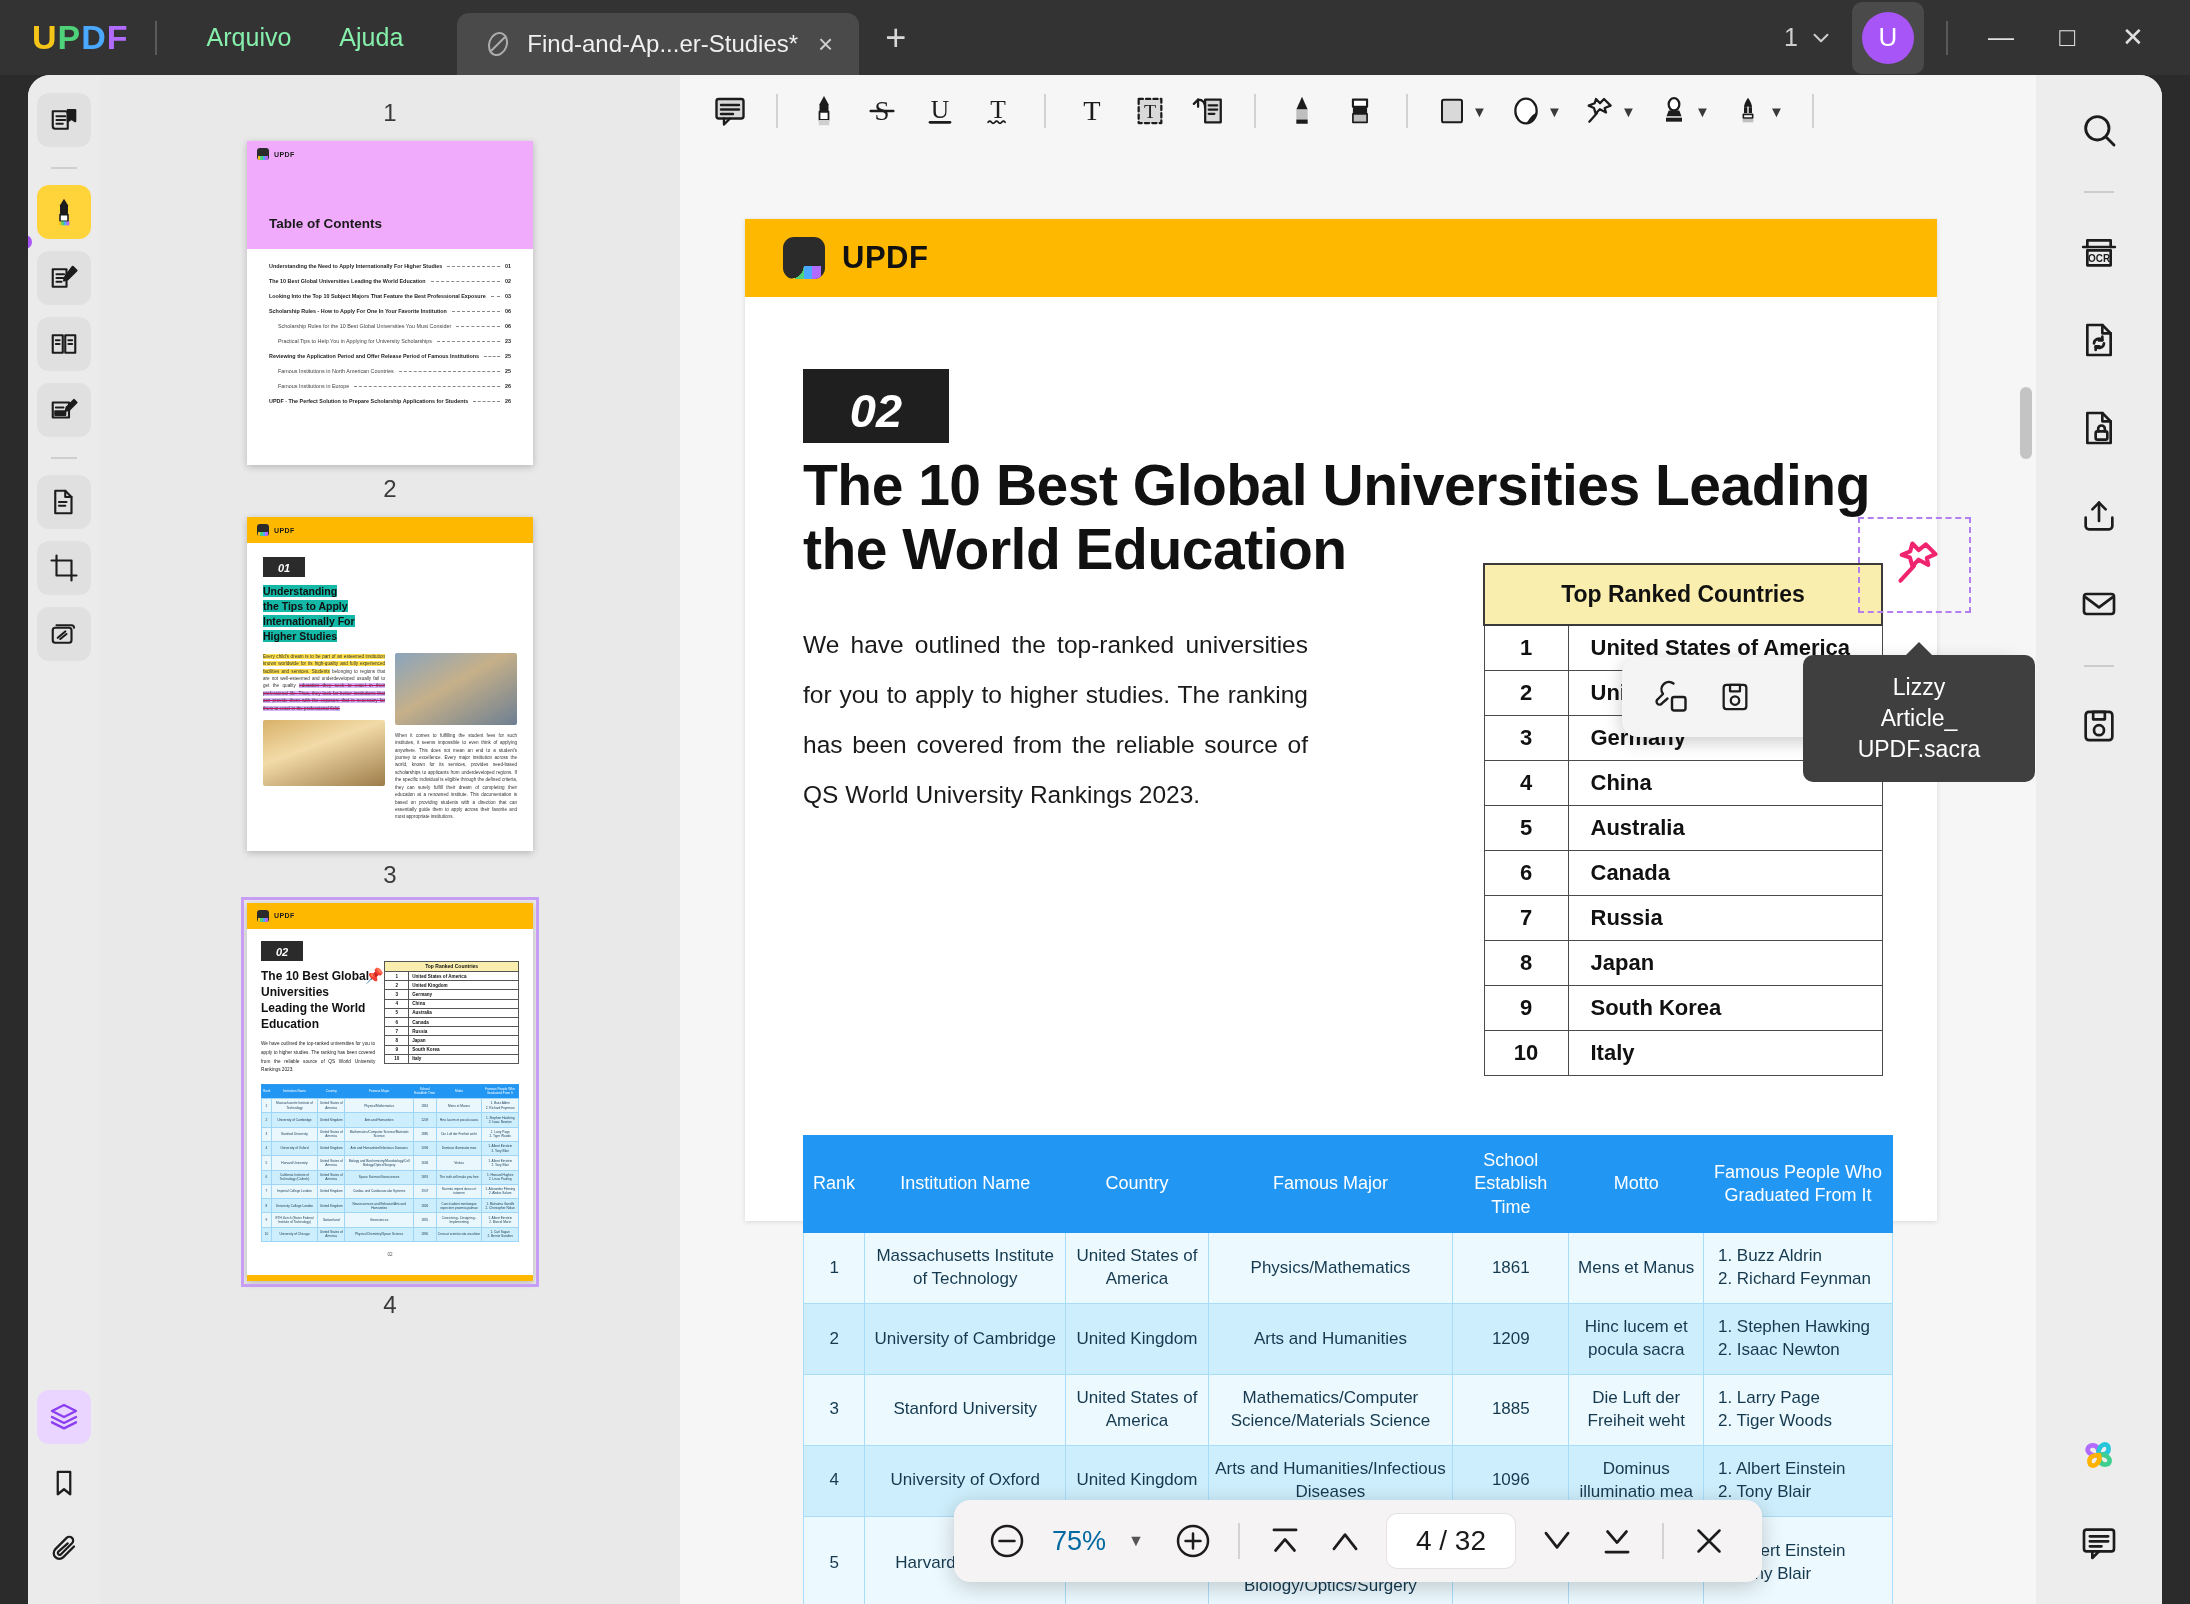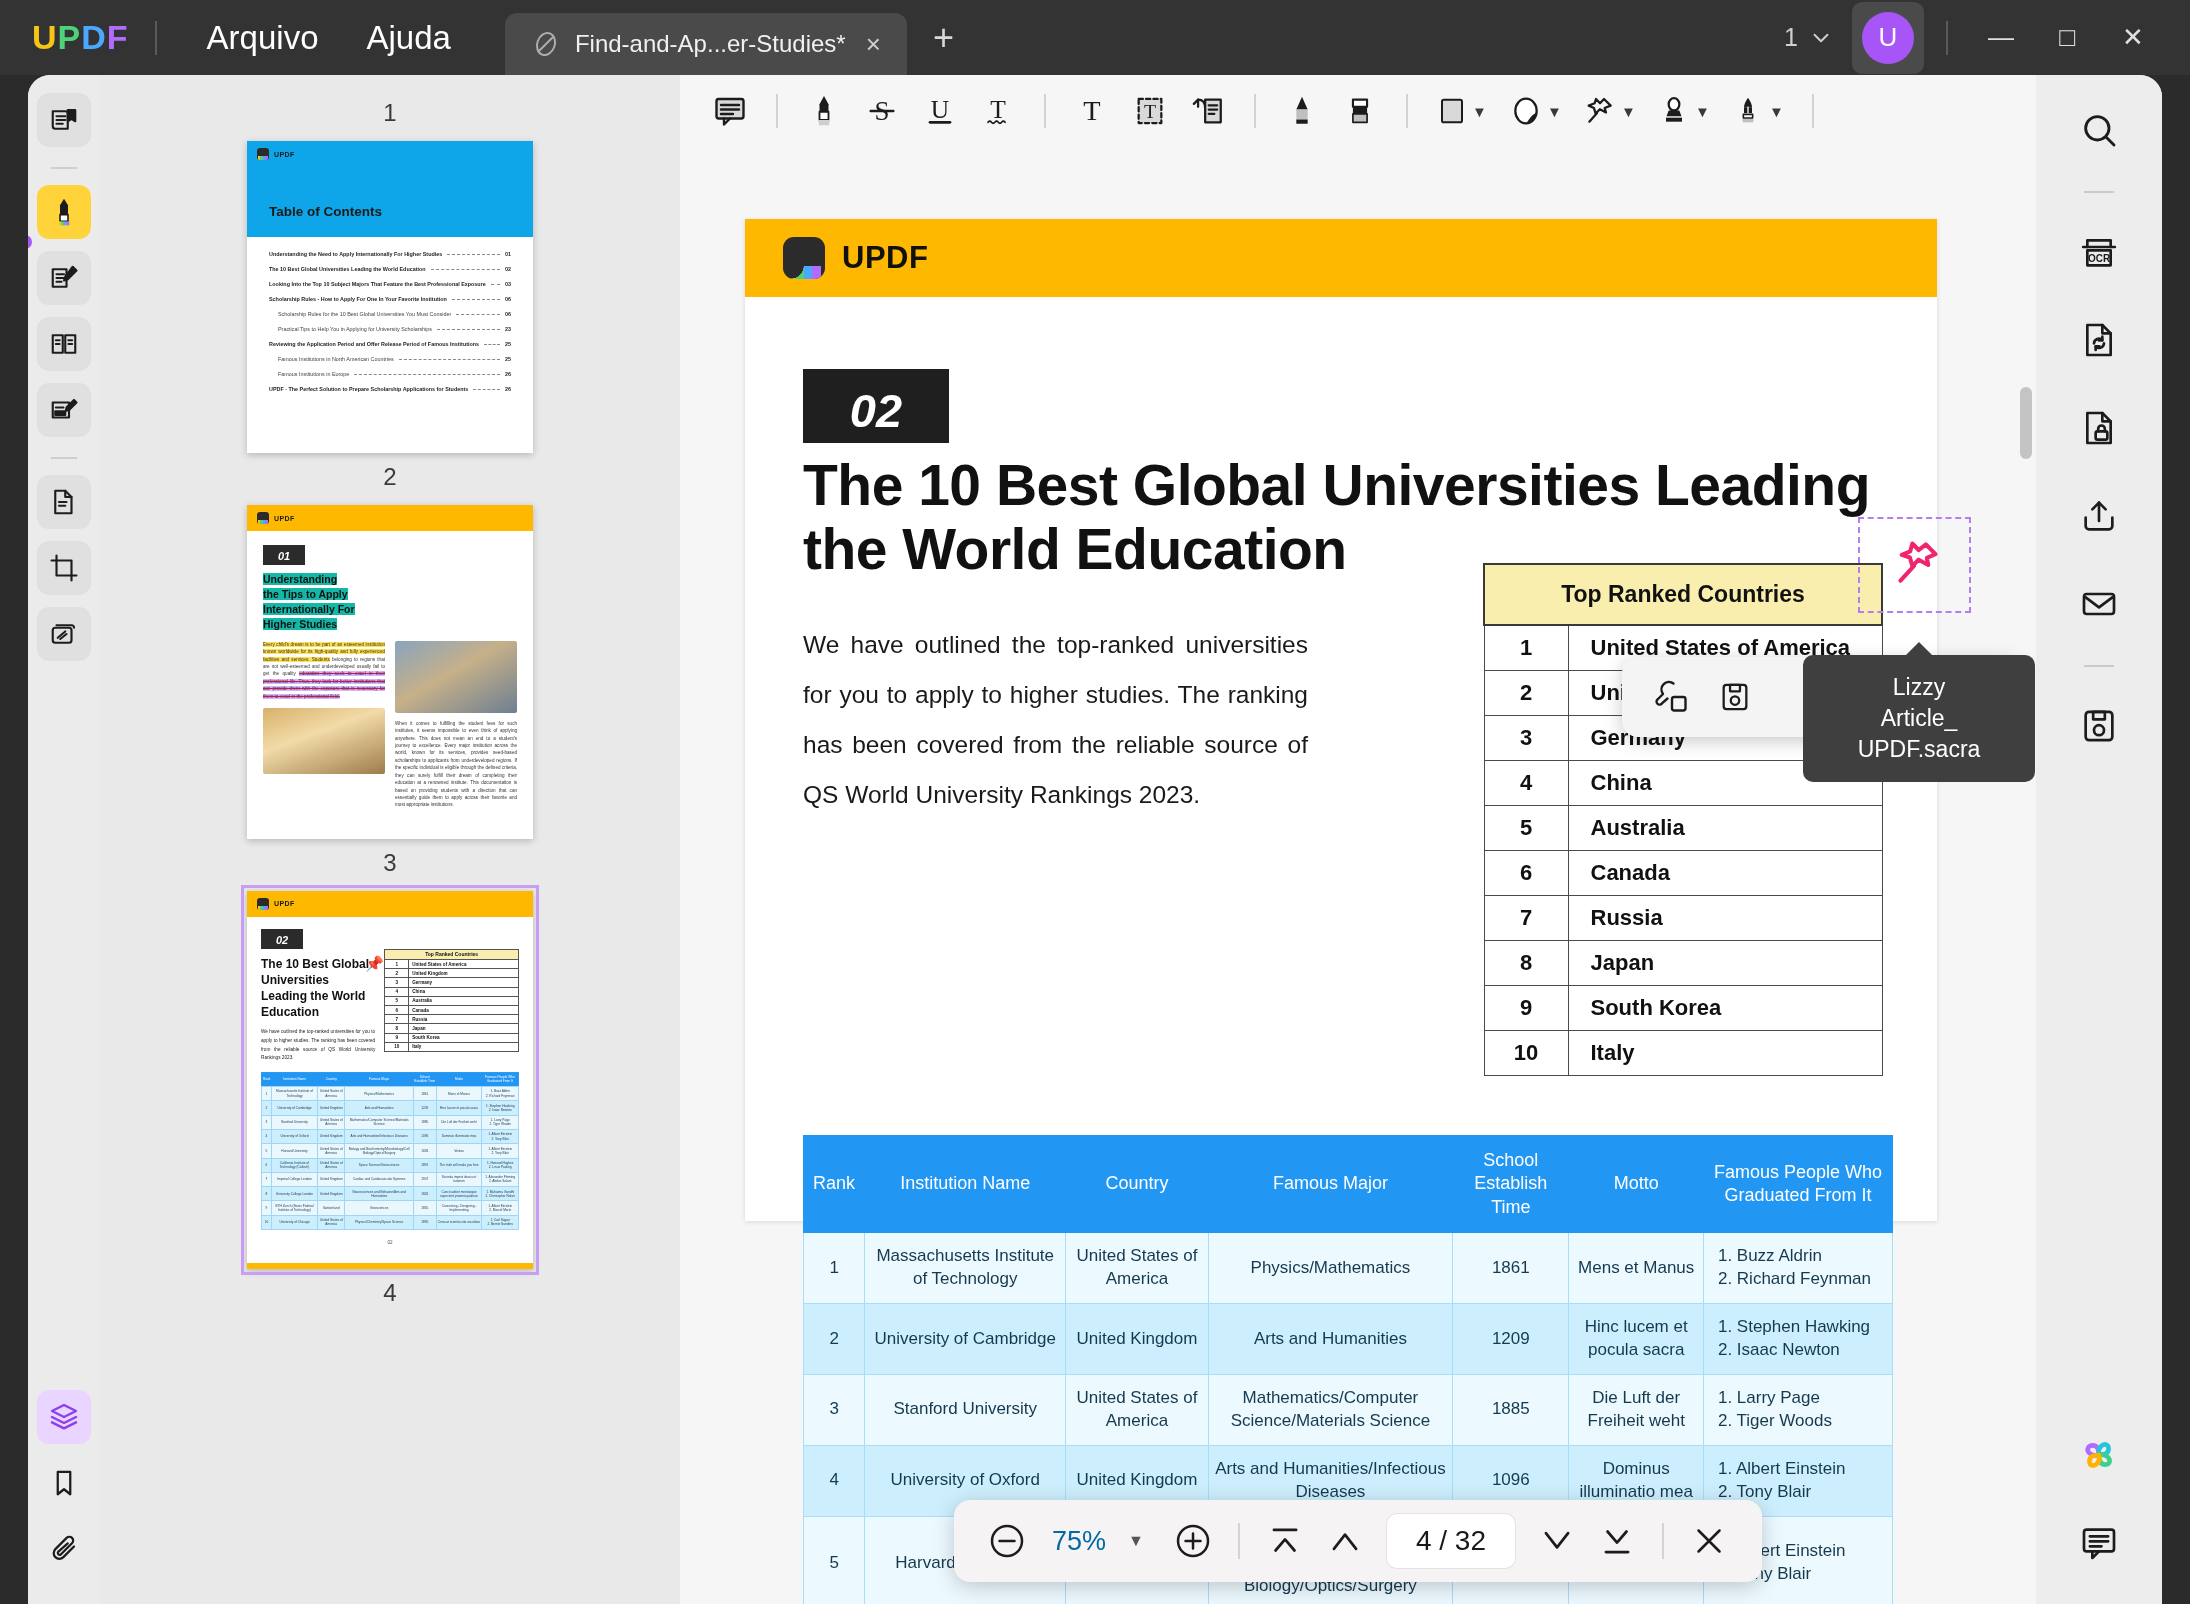--- a/index.html
+++ b/index.html
@@ -20,21 +20,21 @@
   #logo-updf {
     margin-left: 32px; font-size: 34px; font-weight: bold; letter-spacing: 1px;
     display: flex;
   }
   #logo-updf span:nth-child(1){color:#f5c518;}
   #logo-updf span:nth-child(2){color:#4fd17a;}
   #logo-updf span:nth-child(3){color:#4aa8ff;}
   #logo-updf span:nth-child(4){color:#b26bff;}
   .tb-divider { width:2px; height:34px; background:#5a5a5a; margin:0 26px; }
   .menu-item {
-    color:#ffffff; font-size:33px; padding: 8px 24px; cursor:default;
+    color:#86efac; font-size:25px; padding: 8px 24px; cursor:default;
   }
   #doc-tab {
     margin-left: 30px; height: 62px; align-self:flex-end;
     background:#4a4a4a; border-radius: 12px 12px 0 0;
     display:flex; align-items:center; padding: 0 20px 0 26px; gap:14px;
     min-width: 350px;
   }
   #doc-tab .tab-title { color:#f0f0f0; font-size:24px; white-space:nowrap; }
   #doc-tab .tab-close { color:#cfcfcf; font-size:26px; padding:0 6px; }
   #tab-file-icon { width:30px; height:30px; opacity:.75; }
@@ -94,21 +94,21 @@
   }
   .thumb-page.selected { outline:3px solid #c79df5; outline-offset:3px; }
 
   
   .t-hdr { background:#ffb800; height:26px; display:flex;align-items:center;padding-left:10px;gap:5px;}
   .t-logo-sq { width:12px;height:12px;background:#2b2b2b;border-radius:3px;
                display:flex;align-items:flex-end;justify-content:center;overflow:hidden;}
   .t-logo-sq i{display:block;width:10px;height:4px;background:
       linear-gradient(90deg,#f5c518 0 25%,#4fd17a 25% 50%,#4aa8ff 50% 75%,#b26bff 75% 100%);}
   .t-logo-txt { font-size:7px; font-weight:bold; color:#1a1a1a; letter-spacing:.4px; }
-  #thumb1-band { background:#0ea5e9; height:96px; position:relative; }
+  #thumb1-band { background:#f0abfc; height:108px; position:relative; }
   #thumb1-band .toc-title { position:absolute; bottom:18px; left:22px;
       font-size:13.5px; font-weight:bold; color:#1a1a1a; }
   .toc-body { padding: 14px 22px 0; }
   .toc-row { display:flex; align-items:center; gap:5px; margin-bottom:9px; }
   .toc-row .tl { font-size:5.4px; font-weight:bold; color:#1d1d1d; white-space:nowrap; }
   .toc-row.sub .tl { font-weight:normal; color:#444; padding-left:9px;}
   .toc-row .dots { flex:1; border-bottom:1px dashed #888; height:1px; }
   .toc-row .pg { font-size:5.4px; font-weight:bold; color:#1d1d1d; }
 
   

